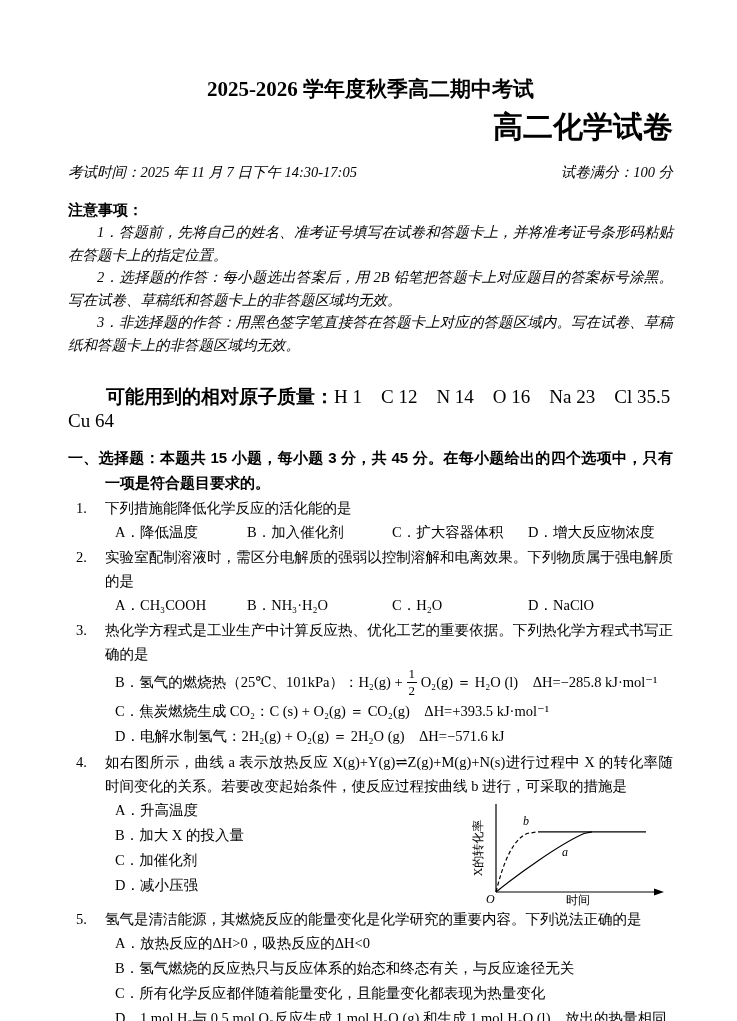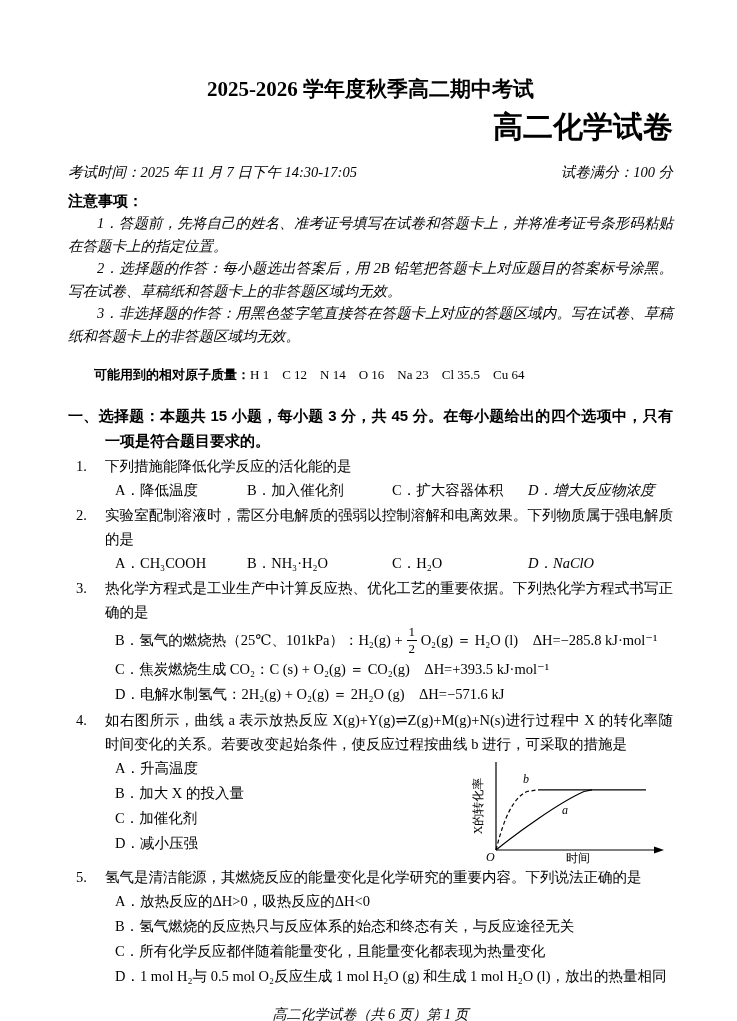--- a/index.html
+++ b/index.html
@@ -24,47 +24,47 @@
   .title2 {
     text-align:right; font-size:30px; font-weight:bold;
     line-height:40px; margin-top:5px;
   }
   .info-row {
     display:flex; justify-content:space-between;
     margin-top:15px; font-size:14.5px; font-style:italic;
     line-height:20px;
   }
   .notices-heading {
-    margin-top:7px; font-size:15px; font-weight:bold; line-height:23px;
+    margin-top:16px; font-size:15px; font-weight:bold; line-height:23px;
     font-family:"Liberation Sans","DejaVu Sans",sans-serif;
   }
   .notice {
     font-size:14.5px; font-style:italic; line-height:22.5px;
     text-indent:2em; text-align:justify;
   }
   .atomic {
-    margin-top:12px; text-indent:2em; font-size:13px; line-height:32px;
+    margin-top:29px; text-indent:2em; font-size:19px; line-height:24px;
   }
   .atomic .label {
     font-weight:bold; font-family:"Liberation Sans","DejaVu Sans",sans-serif;
   }
   .section-heading {
     margin-top:12px; font-size:15px; font-weight:bold; line-height:25px;
     font-family:"Liberation Sans","DejaVu Sans",sans-serif;
     padding-left:37px; text-indent:-37px; text-align:justify;
   }
   .question { display:flex; margin-top:1px; font-size:14.5px; line-height:24px; }
   .q-num { flex:none; width:37px; padding-left:8px; }
   .q-body { flex:1; min-width:0; }
   .stem { text-align:justify; }
   .opt-row { display:flex; padding-left:10px;justify-content:space-between; }
   .opt-row .c1 { width:132px; }
   .opt-row .c2 { width:145px; }
   .opt-row .c3 { width:136px; }
-  .opt-row .c4 { flex:1;font-style:italic; }
+  .opt-row .c4 { flex:1; }
   .opt-line { padding-left:10px; line-height:25px; }
   .frac-line { display:flex; align-items:center; height:33px; }
   .frac {
     display:inline-flex; flex-direction:column; align-items:center;
     line-height:1.05; font-size:13px; margin:0 4px;
   }
   .frac .bar { width:10px; border-top:1.2px solid #000; margin:1px 0; }
   .q4-row { display:flex; }
   .q4-opts { flex:1; }
   .fig { flex:none; margin-top:2px; }

